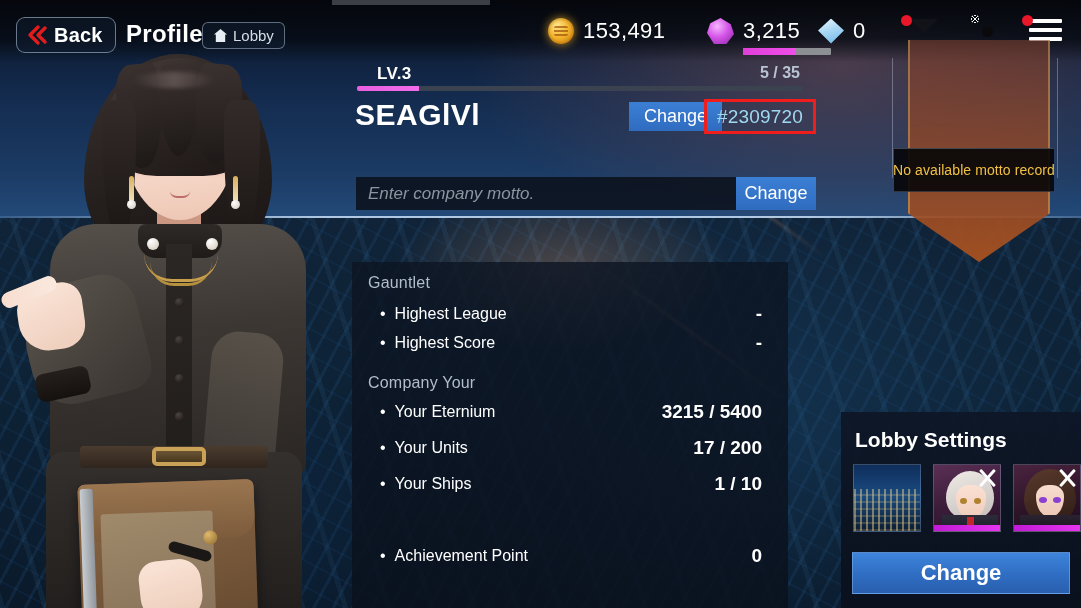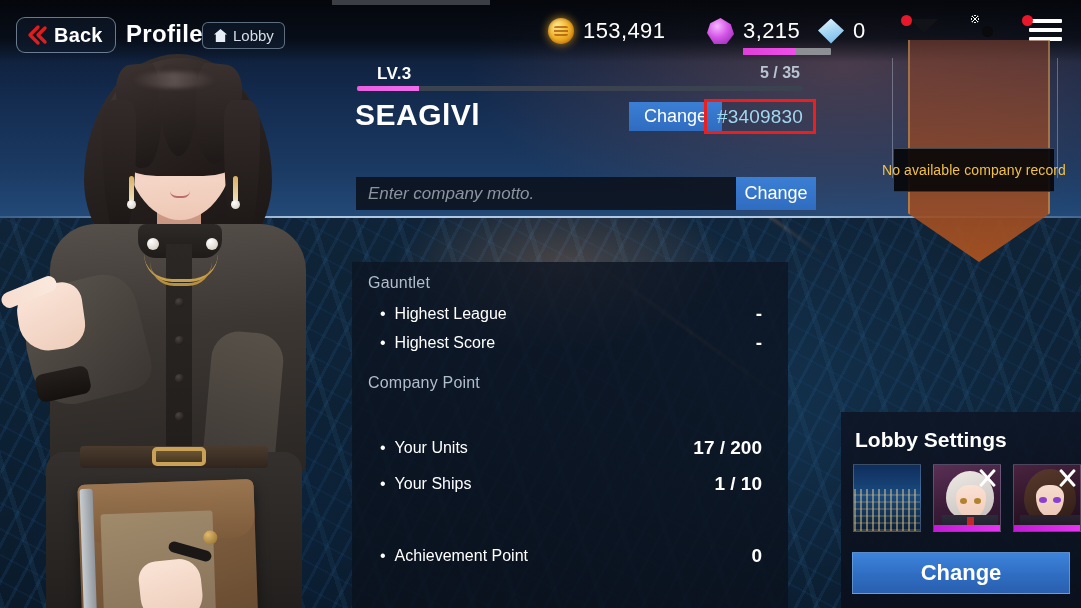--- a/index.html
+++ b/index.html
@@ -604,51 +604,55 @@
   </div>
 
   <div class="lv-label">LV.3</div>
   <div class="xp-count">5 / 35</div>
   <div class="xp-bar">
       <i style="width:14%"></i>
     </div>
   <div class="nickname">SEAGlVl</div>
   <div class="btn-change-name">Change</div>
   <div class="uid-box">
-    <span>#3409830</span>
+    <span>#2309720</span>
   </div>
 
   <div class="motto-row">
     <input class="motto-input" type="text" placeholder="Enter company motto." style="">
     <div class="btn-change-motto">Change</div>
   </div>
 
   <div class="banner">
     <div class="banner-pennant"></div>
     <div class="banner-frame"></div>
     <div class="banner-band">
-      <span>No available company record</span>
+      <span>No available motto record</span>
     </div>
   </div>
 
   <div class="stats">
 
     <div class="stats-group-title" style="left:16px;top:12px">Gauntlet</div>
 
     <div class="stat-row" style="top:39px">
       <span class="stat-name">Highest League</span>
       <span class="stat-val">-</span>
     </div>
     <div class="stat-row" style="top:68px">
       <span class="stat-name">Highest Score</span>
       <span class="stat-val">-</span>
     </div>
 
-    <div class="stats-group-title" style="left:16px;top:112px">Company Point</div>
-
+    <div class="stats-group-title" style="left:16px;top:112px">Company Your</div>
+
+    <div class="stat-row" style="top:137px">
+      <span class="stat-name">Your Eternium</span>
+      <span class="stat-val">3215 / 5400</span>
+    </div>
     <div class="stat-row" style="top:173px">
       <span class="stat-name">Your Units</span>
       <span class="stat-val">17 / 200</span>
     </div>
     <div class="stat-row" style="top:209px">
       <span class="stat-name">Your Ships</span>
       <span class="stat-val">1 / 10</span>
     </div>
     <div class="stat-row" style="top:281px">
       <span class="stat-name">Achievement Point</span>

